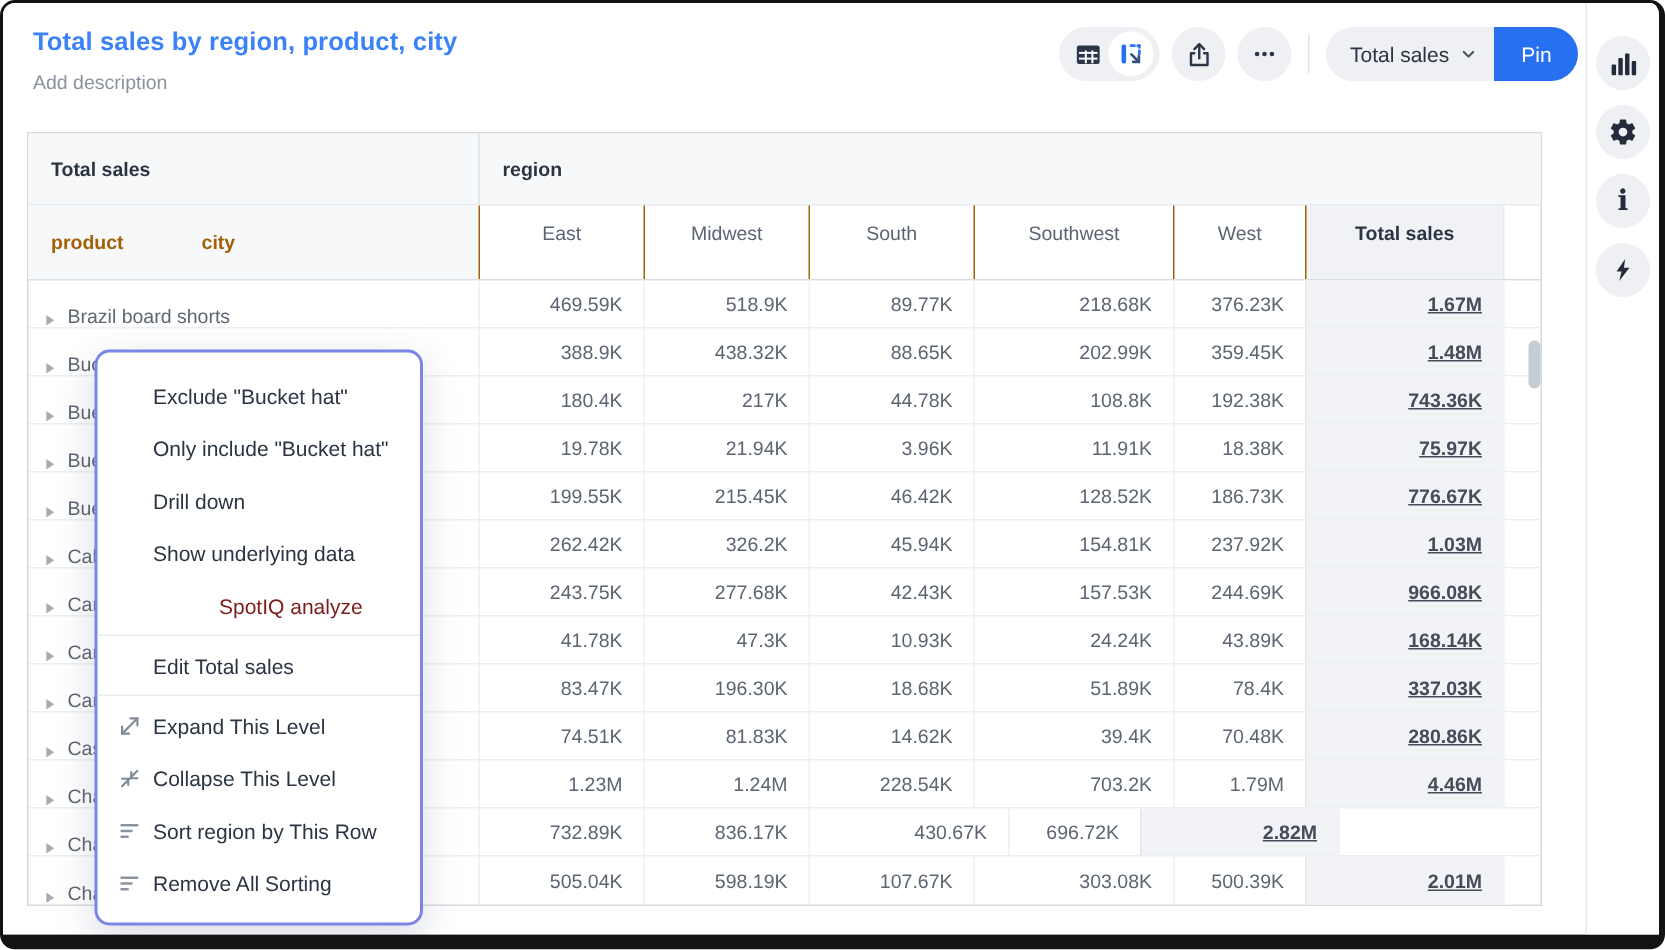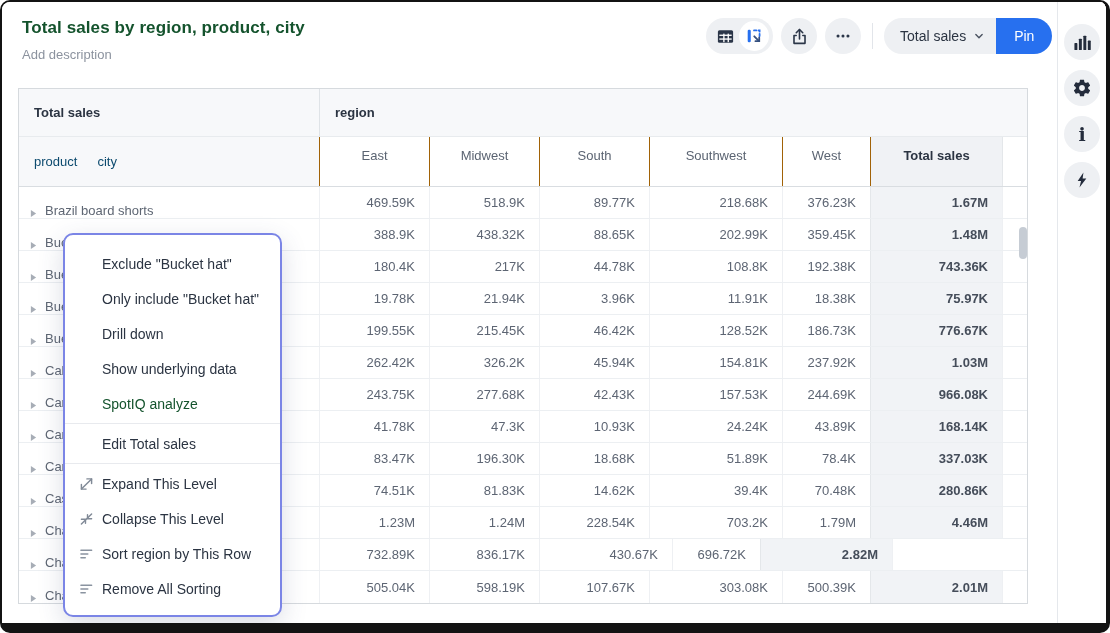--- a/index.html
+++ b/index.html
@@ -7,21 +7,21 @@
   body { font-family:"Liberation Sans","DejaVu Sans",sans-serif; }
 
   .frame {
     position:relative; width:1110px; height:633px;
     border:2px solid #131313; border-right-width:4px; border-bottom-width:10px;
     border-radius:10px; background:#fff; overflow:hidden;
   }
   .app { position:relative; width:100%; height:100%; background:#fff; }
 
   
-  .page-title { position:absolute; left:20px; top:16px; font-size:17px; font-weight:700; color:#14532d; letter-spacing:.1px; }
+  .page-title { position:absolute; left:20px; top:16px; font-size:17px; font-weight:700; color:#3b82f6; letter-spacing:.1px; }
   .page-subtitle { position:absolute; left:20px; top:45px; font-size:13px; color:#8b929e; }
 
   
   .toolbar { position:absolute; left:704px; top:15px; height:38px; display:flex; align-items:center; gap:8px; }
   .view-pill { display:flex; align-items:center; background:#eef0f3; border-radius:19px; height:36px; padding:0 4px 0 10px; gap:4px; }
   .icon-circle { width:36px; height:36px; border-radius:50%; background:#eef0f3; display:flex; align-items:center; justify-content:center; cursor:pointer; }
   .view-pill .active-circle { width:30px; height:30px; border-radius:50%; background:#fff; display:flex; align-items:center; justify-content:center; }
   .tb-divider { width:1px; height:26px; background:#e2e5ea; margin:0 3px; }
   .measure-split { display:flex; height:36px; }
   .measure-btn { display:flex; align-items:center; gap:6px; background:#eef0f3; border-radius:18px 0 0 18px; padding:0 10px 0 16px; font-size:14px; color:#2b3442; cursor:pointer; }
@@ -34,41 +34,41 @@
   .info-glyph { font-family:"DejaVu Serif",serif; font-size:19px; font-weight:600; color:#242c3c; line-height:1; }
 
   
   .pivot { position:absolute; left:16px; top:86px; width:1010px; border:1px solid #d6dade; background:#fff; font-size:13px; }
   .prow { display:flex; }
   .c0{width:300px} .c1{width:110px} .c2{width:110px} .c3{width:110px} .c4{width:133px} .c5{width:88px} .c6{width:132px} .c7{width:5px}
   .hrow1 { height:48px; background:#f7f8fa; border-bottom:1px solid #e8ebee; }
   .hrow1 .cell { display:flex; align-items:center; padding-left:15px; font-weight:700; color:#2b3442; }
   .hrow1 .region-cell { border-left:1px solid #dfe3e7; flex:1; }
   .hrow2 { height:50px; border-bottom:1px solid #d9dde1; }
-  .hrow2 .rowdims { background:#f7f8fa; display:flex; align-items:center; gap:20px; padding-left:15px; font-weight:400; color:#0c4a6e; }
+  .hrow2 .rowdims { background:#f7f8fa; display:flex; align-items:center; gap:52px; padding-left:15px; font-weight:700; color:#a16207; }
   .col-head { display:flex; justify-content:center; padding-top:11px; color:#5b6472; border-left:1px solid #a16207; }
   .col-head.total { background:#f0f2f5; font-weight:700; color:#2b3442; }
   .col-head.filler { background:#fff; border-left:1px solid #e4e7ea; }
   .trow { height:32px; border-bottom:1px solid #eceff2; }
   .trow:last-child { border-bottom:none; }
   .label-cell { display:flex; align-items:flex-end; gap:8px; padding-left:11px; color:#5e6673; overflow:hidden; white-space:nowrap; }
   .val-cell { display:flex; align-items:center; justify-content:flex-end; padding-right:14px; color:#5d6573; border-left:1px solid #eef0f3; }
-  .val-cell.total { background:#f1f3f6; font-weight:700; color:#454d5a; border-left:1px solid #e4e7ea; }
+  .val-cell.total { background:#f1f3f6; font-weight:700; color:#454d5a; border-left:1px solid #e4e7ea;text-decoration:underline; }
   .val-cell.filler { background:#fff; padding:0; }
 
   .scroll-thumb { position:absolute; left:1017px; top:225px; width:8px; height:32px; border-radius:4px; background:#c6ccd4; }
 
   
   .context-menu {
     position:absolute; left:61px; top:231px; width:219px;
     background:#fff; border:2px solid #7b85e6; border-radius:10px;
     box-shadow:0 8px 26px rgba(55,65,110,.18); padding:11px 0 9px 0; z-index:20;
   }
   .menu-item { position:relative; height:35px; display:flex; align-items:center; padding-left:37px; font-size:14px; color:#2b3442; cursor:pointer; white-space:nowrap; }
-  .menu-item.disabled { color:#14532d; cursor:default; }
+  .menu-item.disabled { color:#7f1d1d; cursor:default;margin-left:44px; }
   .menu-item .mi-icon { position:absolute; left:13px; top:50%; transform:translateY(-50%); display:flex; }
   .menu-divider { height:1px; background:#e8eaee; margin:2px 0; }
 
   svg { display:block; }
 </style>
 </head>
 <body>
 
 <div class="frame">
 <div class="app">

